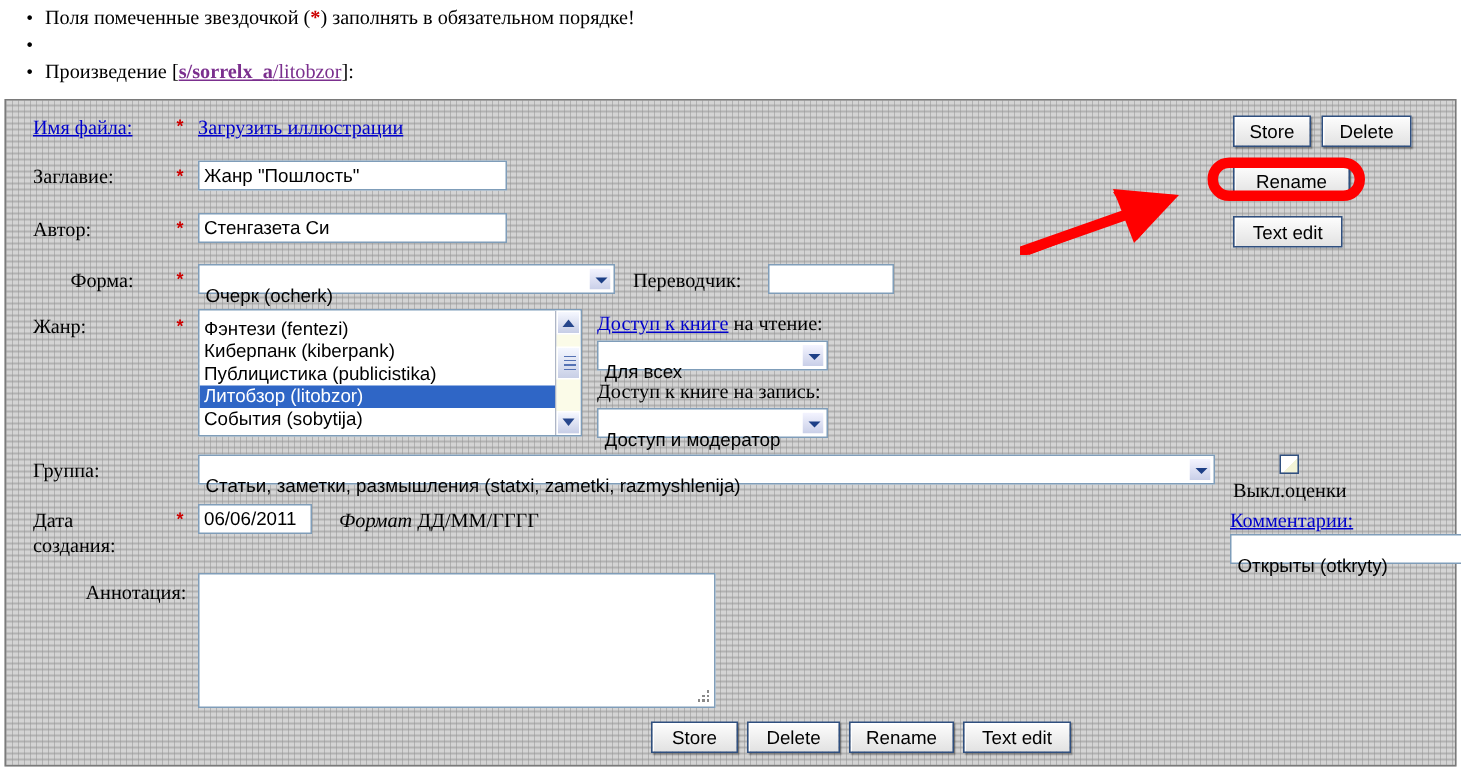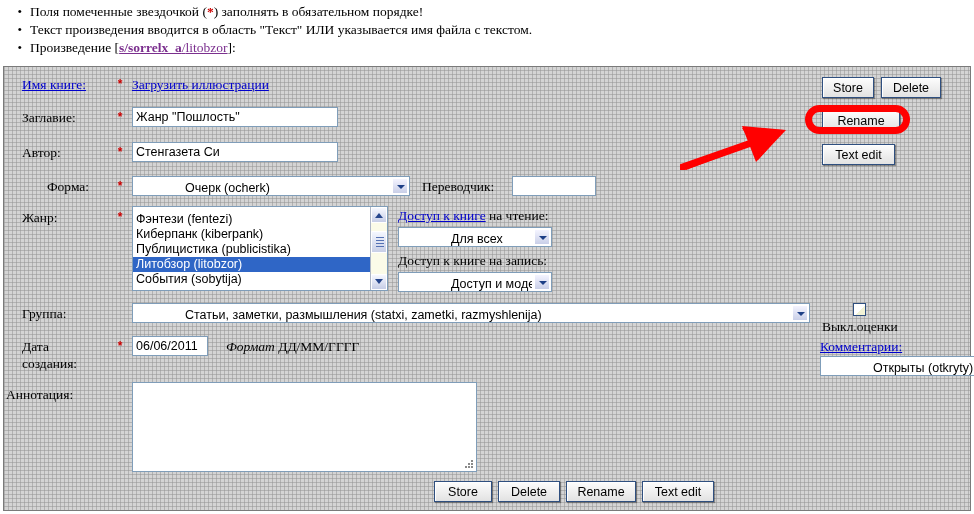--- a/index.html
+++ b/index.html
@@ -47,22 +47,22 @@
   input.txt{
     font-family:"Liberation Sans",sans-serif;font-size:12.5px;color:#000;
     border:1px solid #7f9db9;background:#fff;padding:1px 3px;
     box-sizing:border-box;height:20px;outline:none;
   }
   .sel{
     position:relative;display:inline-block;box-sizing:border-box;
     border:1px solid #7f9db9;background:#fff;height:20px;
     font-family:"Liberation Sans",sans-serif;font-size:12.5px;color:#000;
   }
-  .sel .sel-txt{position:absolute;left:4px;top:3px;right:19px;overflow:hidden;
-                white-space:nowrap;line-height:17px;margin-left:48px;}
+  .sel .sel-txt{position:absolute;left:4px;top:12px;right:19px;overflow:hidden;
+                white-space:nowrap;line-height:17px;}
   .sel .sel-btn{
     position:absolute;right:1px;top:1px;width:16px;height:16px;
     background:linear-gradient(#f4f4ff,#c9cfe8);border:1px solid #ffffff;
     box-sizing:border-box;
   }
   .sel .sel-btn:after{
     content:"";position:absolute;left:4px;top:6px;
     border-left:4px solid transparent;border-right:4px solid transparent;
     border-top:4px solid #1d3f86;
   }
@@ -139,33 +139,32 @@
 
   <div class="notes">
     <div class="note">
       <span class="bullet">•</span>
       <span class="note-txt">
         <span>Поля помеченные звездочкой (</span><span class="star">*</span><span>) заполнять в обязательном порядке!</span>
       </span>
     </div>
     <div class="note">
       <span class="bullet">•</span>
-      <span class="note-txt">Текст произведения вводится в область "Текст" ИЛИ указывается имя файла с текстом.</span>
     </div>
     <div class="note">
       <span class="bullet">•</span>
       <span class="note-txt">
         <span>Произведение [</span><a href="#" class="vlnk-b">s/sorrelx_a</a><span class="vlnk">/</span><a href="#" class="vlnk">litobzor</a><span>]:</span>
       </span>
     </div>
   </div>
 
   <div class="form-panel">
 
-    <div class="lbl col-lbl lbl-u" style="top:10px;">Имя книге:</div>
+    <div class="lbl col-lbl lbl-u" style="top:10px;">Имя файла:</div>
     <div class="col-star" style="top:10px;">*</div>
     <a href="#" class="lnk" style="position:absolute;left:128px;top:10px;font-family:'Liberation Serif',serif;font-size:13.5px;">Загрузить иллюстрации</a>
 
     <div class="lbl col-lbl" style="top:43px;">Заглавие:</div>
     <div class="col-star" style="top:43px;">*</div>
     <input class="txt" style="position: absolute; left: 128px; top: 40px; width: 206px;" value="Жанр &quot;Пошлость&quot;">
 
     <div class="lbl col-lbl" style="top:78px;">Автор:</div>
     <div class="col-star" style="top:78px;">*</div>
     <input class="txt" style="position: absolute; left: 128px; top: 75px; width: 206px;" value="Стенгазета Си">
@@ -229,21 +228,21 @@
     <input class="txt" style="position: absolute; left: 128px; top: 269px; width: 76px;" value="06/06/2011">
     <div class="lbl" style="position:absolute;left:222px;top:272px;">
       <i>Формат</i><span> ДД/ММ/ГГГГ</span>
     </div>
 
     <a href="#" class="lnk" style="position:absolute;left:816px;top:272px;font-family:'Liberation Serif',serif;font-size:13.5px;">Комментарии:</a>
     <div class="sel" style="position:absolute;left:816px;top:289px;width:168px;">
       <span class="sel-txt" style="right:4px;">Открыты (otkryty)</span>
     </div>
 
-    <div class="lbl" style="position:absolute;left:2px;top:320px;">Аннотация:</div>
+    <div class="lbl" style="position:absolute;left:18px;top:320px;padding-left:35px;">Аннотация:</div>
     <div class="ta" style="left:128px;top:315px;width:345px;height:90px;">
       <span class="grip"></span>
     </div>
 
     <button class="btn" style="position:absolute;left:818px;top:10px;width:52px;">Store</button>
     <button class="btn" style="position:absolute;left:877px;top:10px;width:60px;">Delete</button>
     <button class="btn" style="position:absolute;left:818px;top:43px;width:78px;">Rename</button>
     <button class="btn" style="position:absolute;left:818px;top:77px;width:73px;">Text edit</button>
 
     <button class="btn" style="position:absolute;left:430px;top:414px;width:58px;">Store</button>

